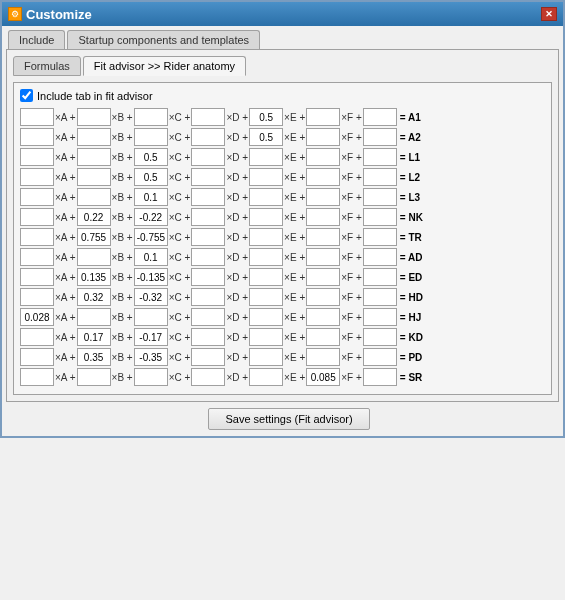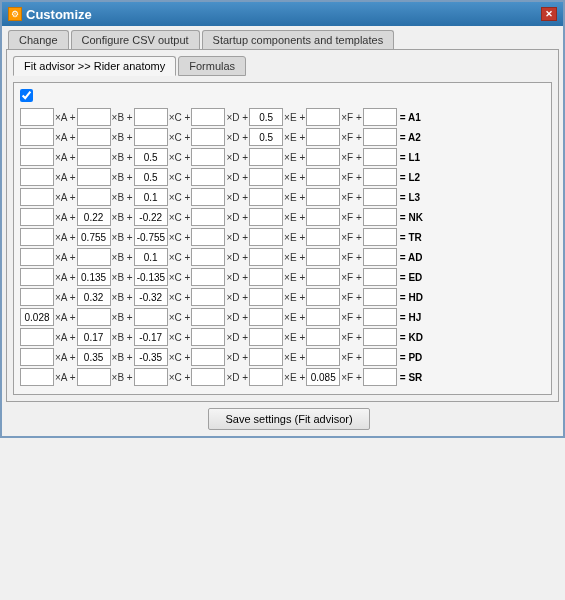--- a/index.html
+++ b/index.html
@@ -180,36 +180,36 @@
   <div class="title-bar">
     <div class="title-bar-left">
       <div class="title-icon">⚙</div>
       <span class="title-text">Customize</span>
     </div>
     <button class="close-btn">✕</button>
   </div>
 
 
   <div class="tabs-outer">
-    <div class="tab">Change</div>
-    <div class="tab">Configure CSV output</div>
+    <div class="tab">Include</div>
     <div class="tab">Startup components and templates</div>
   </div>
 
   <div class="content-area">
 
     <div class="tabs-inner">
+      <div class="tab-inner">Formulas</div>
       <div class="tab-inner active">Fit advisor &gt;&gt; Rider anatomy</div>
-      <div class="tab-inner">Formulas</div>
     </div>
 
     <div class="inner-content">
 
       <div class="checkbox-row">
         <input type="checkbox" checked="" style="">
+        <label>Include tab in fit advisor</label>
       </div>
 
       <div id="formula-container">
 
         <div class="formula-row">
           <input class="formula-input narrow" value="" style="">
           <span class="formula-label">×A +</span>
           <input class="formula-input narrow" value="" style="">
           <span class="formula-label">×B +</span>
           <input class="formula-input narrow" value="" style="">

